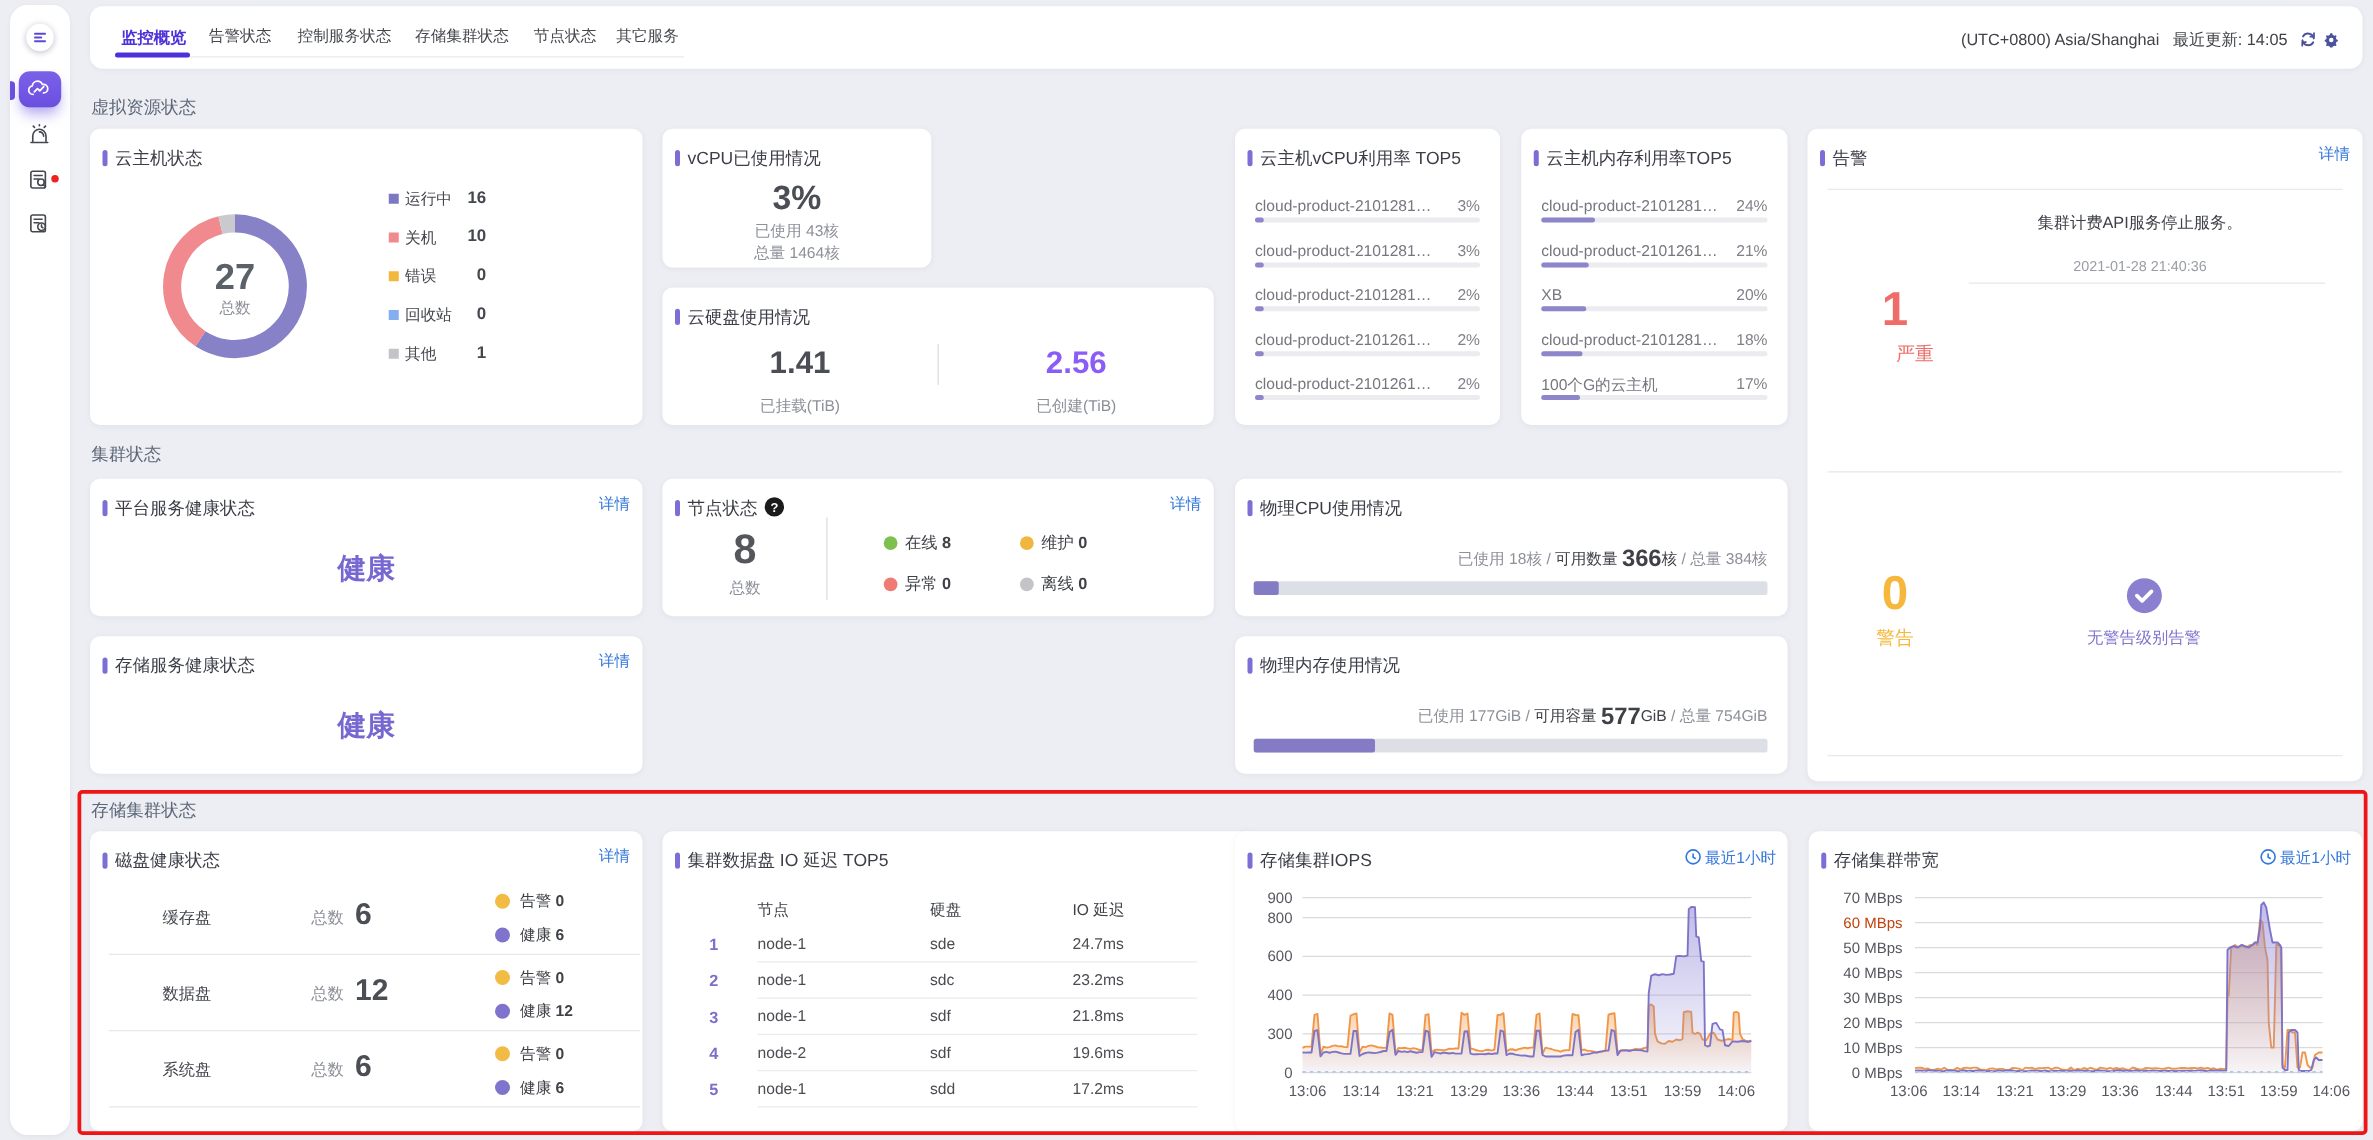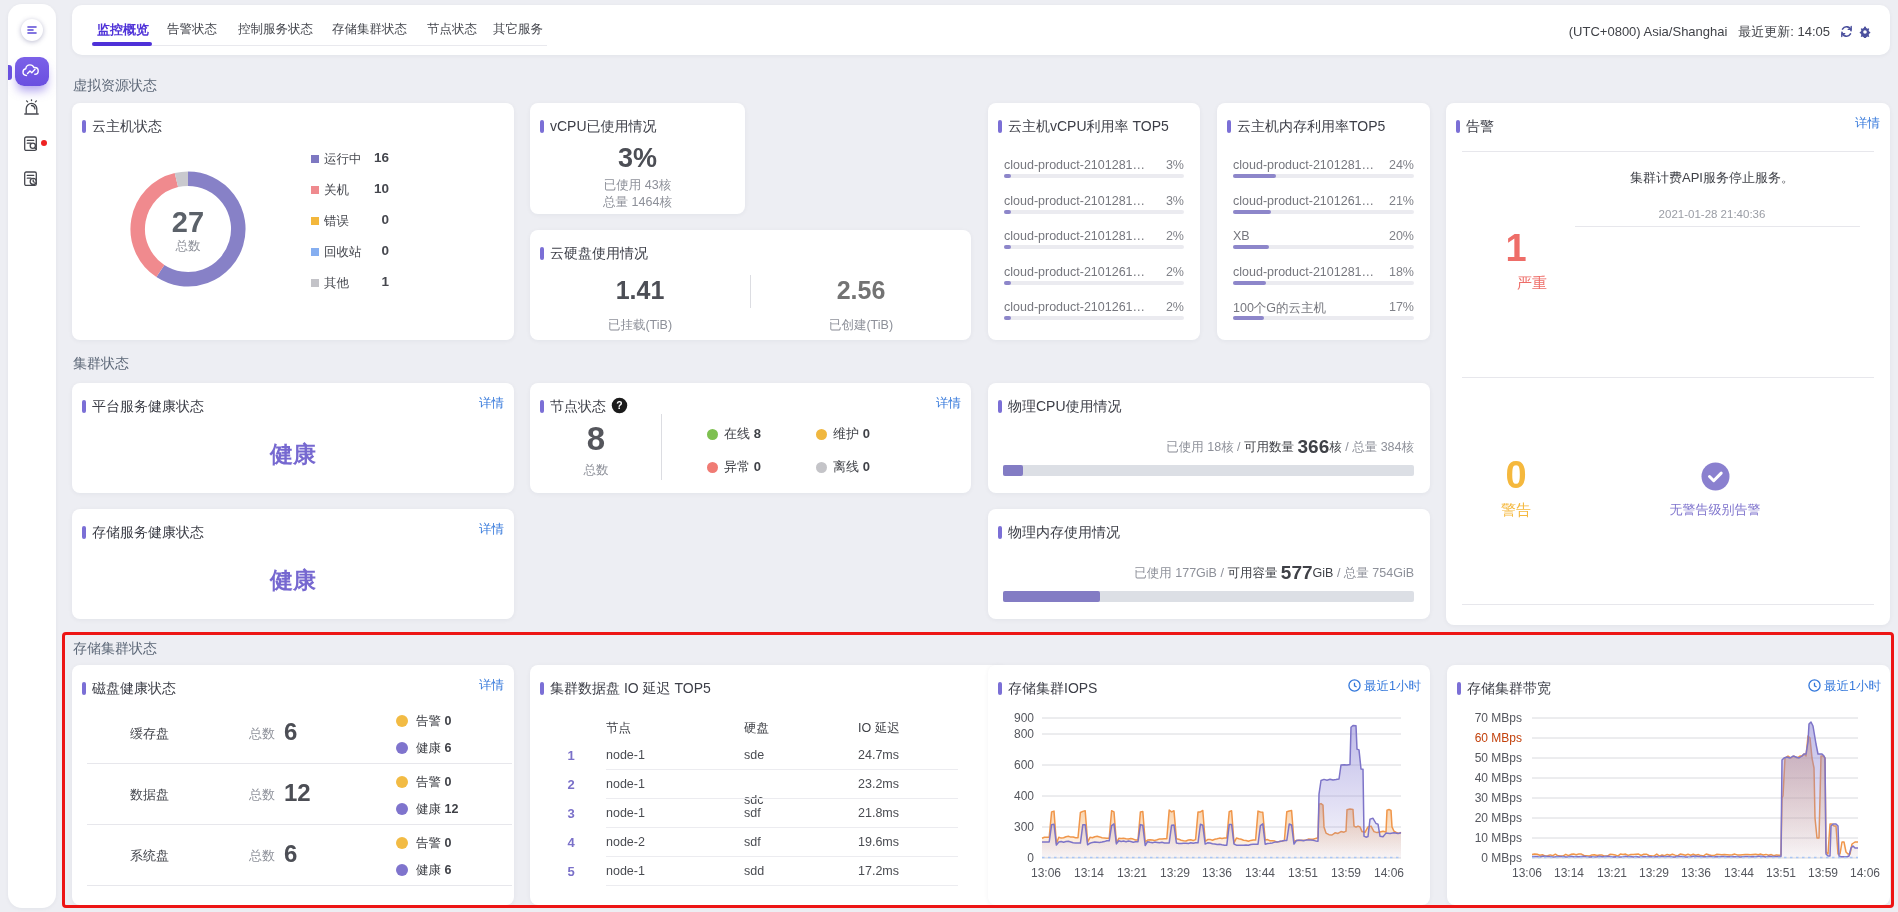--- a/index.html
+++ b/index.html
@@ -108,21 +108,21 @@
     </div>
 <div class="card" style="left:530px;top:103px;width:215px;height:111px">
       <div class="ct" style="left:10px;top:15px"><i></i>vCPU已使用情况</div>
       <div class="abs ctr" style="left:0;top:40px;width:100%;font-size:27px;font-weight:bold;color:#4c4e55">3%</div>
       <div class="abs ctr" style="left:0;top:74px;width:100%;font-size:12.5px;color:#8d9099">已使用 43核</div>
       <div class="abs ctr" style="left:0;top:91px;width:100%;font-size:12.5px;color:#8d9099">总量 1464核</div>
     </div>
 <div class="card" style="left:530px;top:230px;width:441px;height:110px">
       <div class="ct" style="left:10px;top:15px"><i></i>云硬盘使用情况</div>
       <div class="abs ctr" style="left:0;top:46px;width:220px;font-size:25px;font-weight:bold;color:#4c4e55">1.41</div>
-      <div class="abs ctr" style="left:221px;top:46px;width:220px;font-size:25px;font-weight:bold;color:#737373">2.56</div>
+      <div class="abs ctr" style="left:221px;top:46px;width:220px;font-size:25px;font-weight:bold;color:#8b5cf6">2.56</div>
       <div class="abs ctr" style="left:0;top:87px;width:220px;font-size:12.5px;color:#8d9099">已挂载(TiB)</div>
       <div class="abs ctr" style="left:221px;top:87px;width:220px;font-size:12.5px;color:#8d9099">已创建(TiB)</div>
       <div class="abs" style="left:220px;top:45px;width:1px;height:33px;background:#dcdde2"></div>
     </div>
 <div class="card" style="left:988px;top:103px;width:212px;height:237px">
       <div class="ct" style="left:10px;top:15px"><i></i>云主机vCPU利用率 TOP5</div>
       <div class="abs" style="left:16px;top:55px;width:150px;font-size:12.5px;color:#76777e;white-space:nowrap;overflow:hidden">cloud-product-2101281…</div>
       <div class="abs r" style="right:16px;top:55px;width:40px;font-size:12.5px;color:#808289">3%</div>
       <div class="abs" style="left:16px;top:71px;width:180px;height:4px;border-radius:2px;background:#ebebf0"></div>
       <div class="abs" style="left:16px;top:71px;width:7px;height:4px;border-radius:2px;background:#8d86ca"></div>
@@ -259,21 +259,21 @@
       <div class="abs" style="left:76px;top:55px;font-size:12.5px;color:#3f4147">节点</div>
       <div class="abs" style="left:214px;top:55px;font-size:12.5px;color:#3f4147">硬盘</div>
       <div class="abs" style="left:328px;top:55px;font-size:12.5px;color:#3f4147">IO 延迟</div>
       <div class="abs ctr" style="left:32px;top:83px;width:18px;font-size:13px;font-weight:bold;color:#7a70c9">1</div>
       <div class="abs" style="left:76px;top:83px;font-size:12.5px;color:#4a4c52">node-1</div>
       <div class="abs" style="left:214px;top:83px;font-size:12.5px;color:#4a4c52">sde</div>
       <div class="abs" style="left:328px;top:83px;font-size:12.5px;color:#4a4c52">24.7ms</div>
       <div class="abs" style="left:76px;top:104px;width:352px;height:1px;background:#ececf0"></div>
       <div class="abs ctr" style="left:32px;top:112px;width:18px;font-size:13px;font-weight:bold;color:#7a70c9">2</div>
       <div class="abs" style="left:76px;top:112px;font-size:12.5px;color:#4a4c52">node-1</div>
-      <div class="abs" style="left:214px;top:128px;font-size:12.5px;color:#4a4c52">sdc</div>
+      <div class="abs" style="left:214px;top:112px;font-size:12.5px;color:#4a4c52">sdc</div>
       <div class="abs" style="left:328px;top:112px;font-size:12.5px;color:#4a4c52">23.2ms</div>
       <div class="abs" style="left:76px;top:133px;width:352px;height:1px;background:#ececf0"></div>
       <div class="abs ctr" style="left:32px;top:141px;width:18px;font-size:13px;font-weight:bold;color:#7a70c9">3</div>
       <div class="abs" style="left:76px;top:141px;font-size:12.5px;color:#4a4c52">node-1</div>
       <div class="abs" style="left:214px;top:141px;font-size:12.5px;color:#4a4c52">sdf</div>
       <div class="abs" style="left:328px;top:141px;font-size:12.5px;color:#4a4c52">21.8ms</div>
       <div class="abs" style="left:76px;top:162px;width:352px;height:1px;background:#ececf0"></div>
       <div class="abs ctr" style="left:32px;top:170px;width:18px;font-size:13px;font-weight:bold;color:#7a70c9">4</div>
       <div class="abs" style="left:76px;top:170px;font-size:12.5px;color:#4a4c52">node-2</div>
       <div class="abs" style="left:214px;top:170px;font-size:12.5px;color:#4a4c52">sdf</div>

